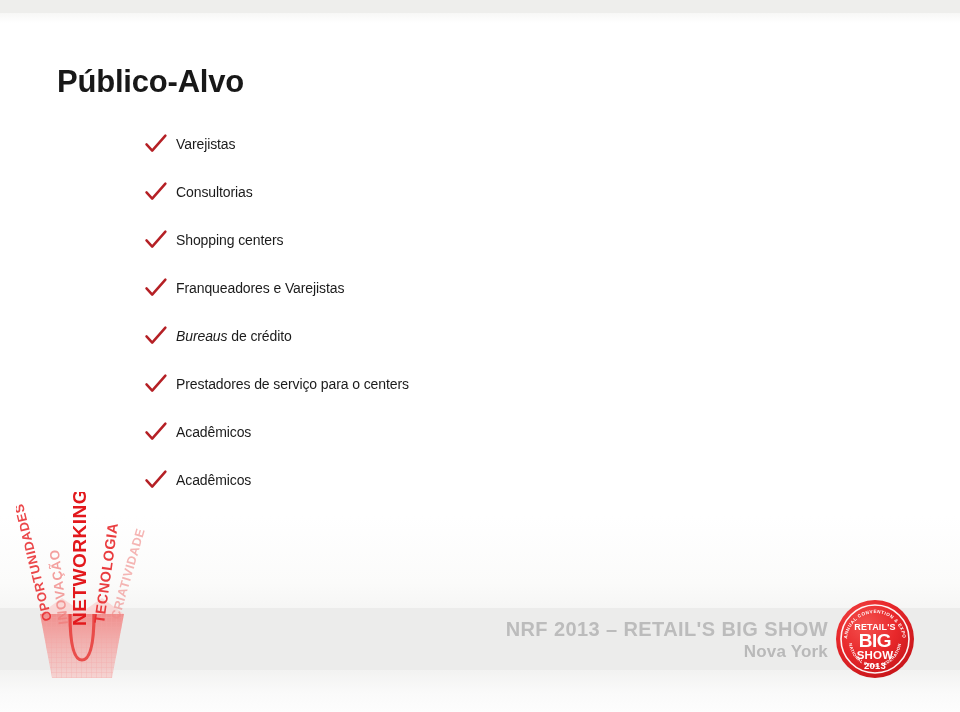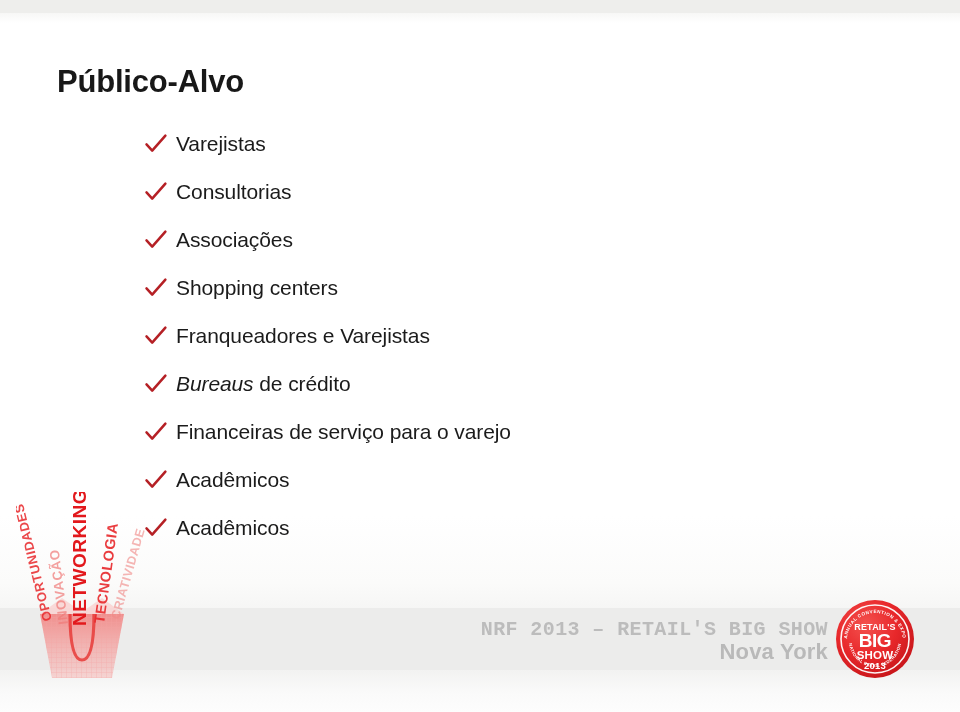--- a/index.html
+++ b/index.html
@@ -98,21 +98,21 @@
   }
   .check-icon {
     display: inline-block;
     width: 33px;
     vertical-align: middle;
     line-height: 1;
   }
   .check-icon svg { display: block; }
   .bullet-label {
     display: inline-block;
-    font-size: 21px;
+    font-size: 14px;
     color: #1b1b1b;
     vertical-align: middle;
     line-height: 1;
     letter-spacing: -0.1px;
   }
   .bullet-label .ital { font-style: italic; }
 
   
   .bag-graphic {
     position: absolute;
@@ -134,25 +134,24 @@
     z-index: 5;
   }
   .footer-line1 {
     display: block;
     font-size: 20px;
     font-weight: bold;
     color: #bcbcbc;
     letter-spacing: 0.4px;
     line-height: 23px;
     white-space: nowrap;
-    font-family: Liberation Mono, monospace;
   }
   .footer-line2 {
     display: block;
-    font-size: 22px;
+    font-size: 17px;
     font-weight: bold;
     color: #b9b9b9;
     letter-spacing: 0.2px;
     line-height: 22px;
     white-space: nowrap;
   }
 
   
   .seal-logo {
     position: absolute;
@@ -180,33 +179,30 @@
 
   <ul class="bullet-list" id="bullet-list">
   <li class="bullet-item"><span class="check-icon"><svg width="26" height="26" viewBox="0 0 26 26" xmlns="http://www.w3.org/2000/svg">
             <path d="M3.5 13.4 L9.2 19.6 L22.4 4.6" fill="none" stroke="#b52025" stroke-width="2.5" stroke-linecap="round" stroke-linejoin="round"></path>
           </svg></span><span class="bullet-label">Varejistas</span></li>
       <li class="bullet-item"><span class="check-icon"><svg width="26" height="26" viewBox="0 0 26 26" xmlns="http://www.w3.org/2000/svg">
             <path d="M3.5 13.4 L9.2 19.6 L22.4 4.6" fill="none" stroke="#b52025" stroke-width="2.5" stroke-linecap="round" stroke-linejoin="round"></path>
           </svg></span><span class="bullet-label">Consultorias</span></li>
       <li class="bullet-item"><span class="check-icon"><svg width="26" height="26" viewBox="0 0 26 26" xmlns="http://www.w3.org/2000/svg">
             <path d="M3.5 13.4 L9.2 19.6 L22.4 4.6" fill="none" stroke="#b52025" stroke-width="2.5" stroke-linecap="round" stroke-linejoin="round"></path>
-          </svg></span><span class="bullet-label">Associações</span></li>
-      <li class="bullet-item"><span class="check-icon"><svg width="26" height="26" viewBox="0 0 26 26" xmlns="http://www.w3.org/2000/svg">
-            <path d="M3.5 13.4 L9.2 19.6 L22.4 4.6" fill="none" stroke="#b52025" stroke-width="2.5" stroke-linecap="round" stroke-linejoin="round"></path>
           </svg></span><span class="bullet-label">Shopping centers</span></li>
       <li class="bullet-item"><span class="check-icon"><svg width="26" height="26" viewBox="0 0 26 26" xmlns="http://www.w3.org/2000/svg">
             <path d="M3.5 13.4 L9.2 19.6 L22.4 4.6" fill="none" stroke="#b52025" stroke-width="2.5" stroke-linecap="round" stroke-linejoin="round"></path>
           </svg></span><span class="bullet-label">Franqueadores e Varejistas</span></li>
       <li class="bullet-item"><span class="check-icon"><svg width="26" height="26" viewBox="0 0 26 26" xmlns="http://www.w3.org/2000/svg">
             <path d="M3.5 13.4 L9.2 19.6 L22.4 4.6" fill="none" stroke="#b52025" stroke-width="2.5" stroke-linecap="round" stroke-linejoin="round"></path>
           </svg></span><span class="bullet-label"><span class="ital">Bureaus</span><span> de crédito</span></span></li>
       <li class="bullet-item"><span class="check-icon"><svg width="26" height="26" viewBox="0 0 26 26" xmlns="http://www.w3.org/2000/svg">
             <path d="M3.5 13.4 L9.2 19.6 L22.4 4.6" fill="none" stroke="#b52025" stroke-width="2.5" stroke-linecap="round" stroke-linejoin="round"></path>
-          </svg></span><span class="bullet-label">Financeiras de serviço para o varejo</span></li>
+          </svg></span><span class="bullet-label">Prestadores de serviço para o centers</span></li>
       <li class="bullet-item"><span class="check-icon"><svg width="26" height="26" viewBox="0 0 26 26" xmlns="http://www.w3.org/2000/svg">
             <path d="M3.5 13.4 L9.2 19.6 L22.4 4.6" fill="none" stroke="#b52025" stroke-width="2.5" stroke-linecap="round" stroke-linejoin="round"></path>
           </svg></span><span class="bullet-label">Acadêmicos</span></li>
       <li class="bullet-item"><span class="check-icon"><svg width="26" height="26" viewBox="0 0 26 26" xmlns="http://www.w3.org/2000/svg">
             <path d="M3.5 13.4 L9.2 19.6 L22.4 4.6" fill="none" stroke="#b52025" stroke-width="2.5" stroke-linecap="round" stroke-linejoin="round"></path>
           </svg></span><span class="bullet-label">Acadêmicos</span></li>
     </ul>
 
   <div class="bag-graphic">
     <svg width="132" height="200" viewBox="0 0 132 200" xmlns="http://www.w3.org/2000/svg">

